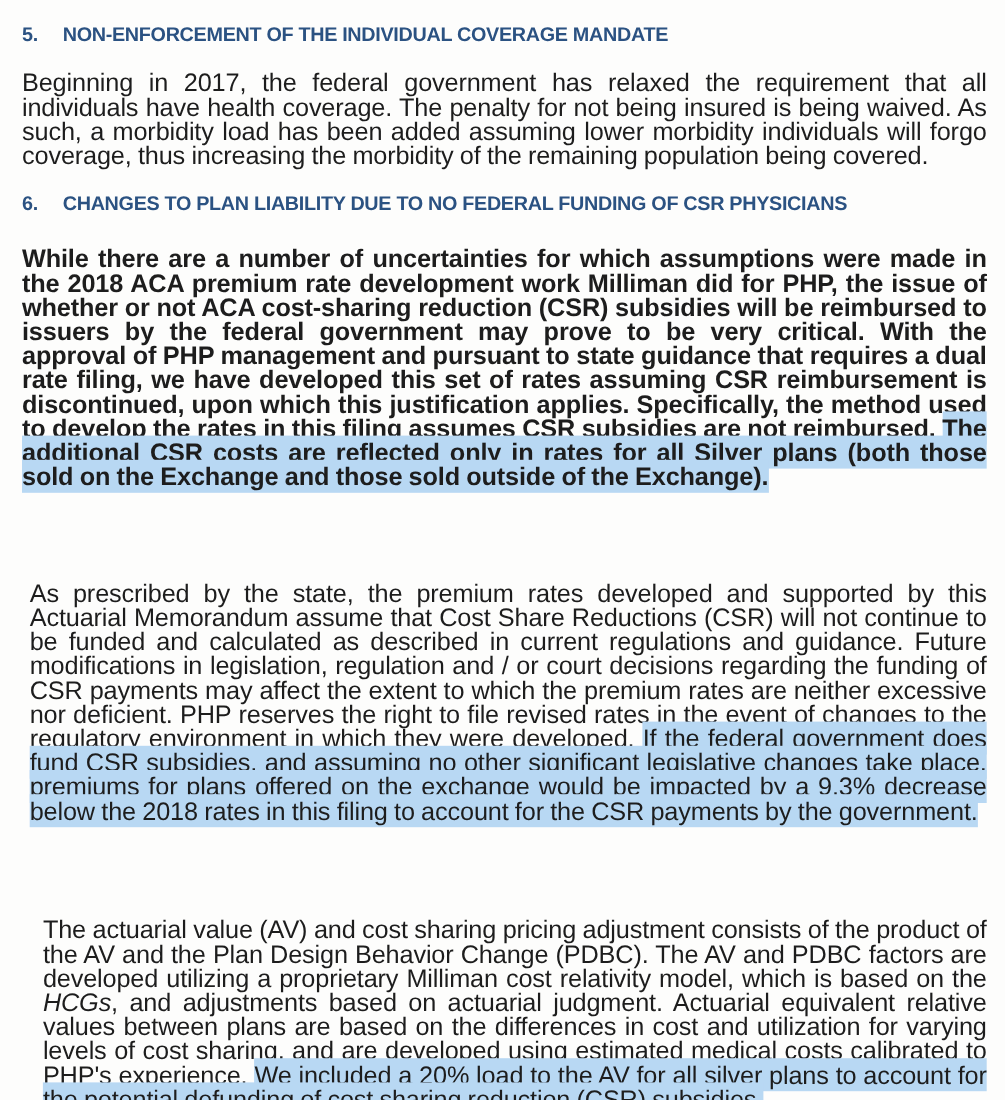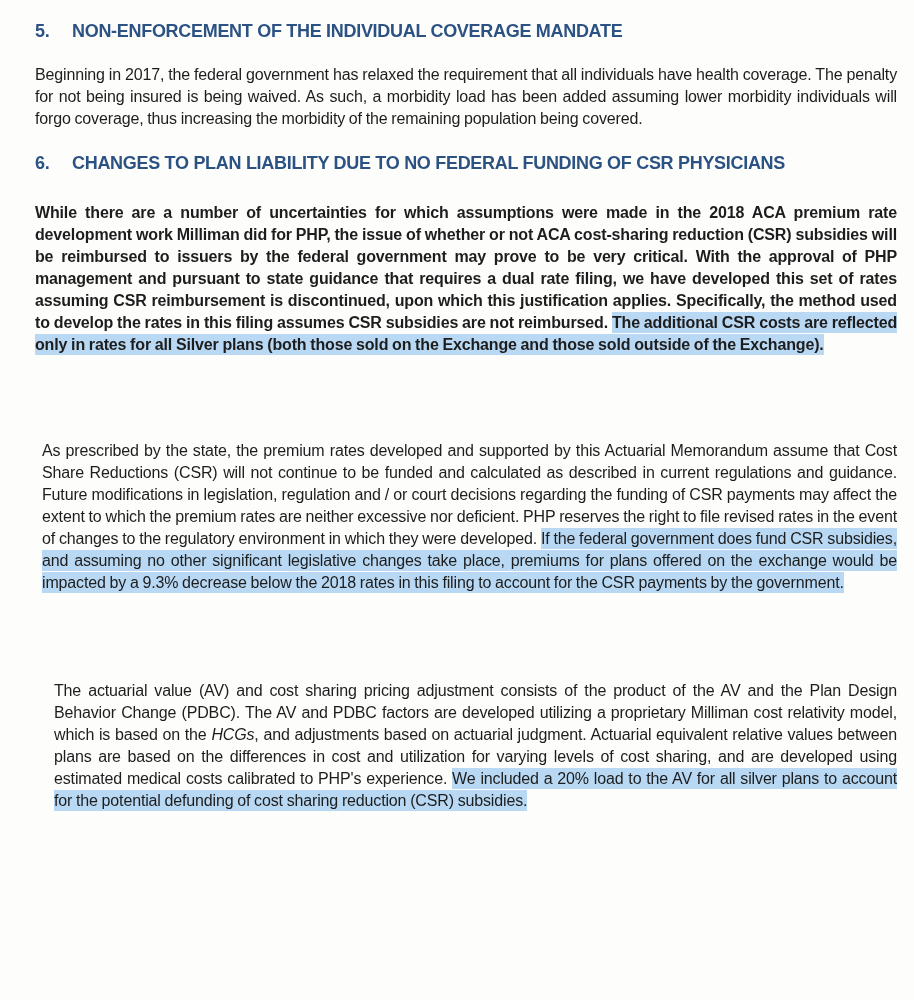--- a/index.html
+++ b/index.html
@@ -11,39 +11,39 @@
     width: 914px;
     height: 1000px;
     font-family: "Liberation Sans", sans-serif;
     color: var(--body-color, #1d1d1d);
     overflow: hidden;
   }
   .page {
     box-sizing: border-box;
     width: 914px;
     height: 1000px;
-    padding: 20px 17px 0 35px;
+    padding: 20px 17px 0 20px;
     background: #fdfdfc;
   }
   .heading {
     color: var(--heading-color, #2b5282);
     font-weight: bold;
     font-size: 18px;
     line-height: 22px;
     letter-spacing: -0.3px;
     white-space: nowrap;
   }
   .heading .hnum {
     display: inline-block;
     width: 37px;
   }
   .h5 { margin: 0 0 22px 0; }
   .h6 { margin: 0 0 28px 0; }
   .para {
-    font-size: 16px;
+    font-size: 23px;
     line-height: 22px;
     letter-spacing: -0.15px;
     word-spacing: -0.5px;
     text-align: justify;
     margin: 0;
     color: var(--body-color, #1d1d1d);
   }
   .p1 { margin-bottom: 22px; }
   .p2 { margin-bottom: 84px; font-weight: bold; }
   .p3 { margin-bottom: 86px; padding-left: 7px; }

